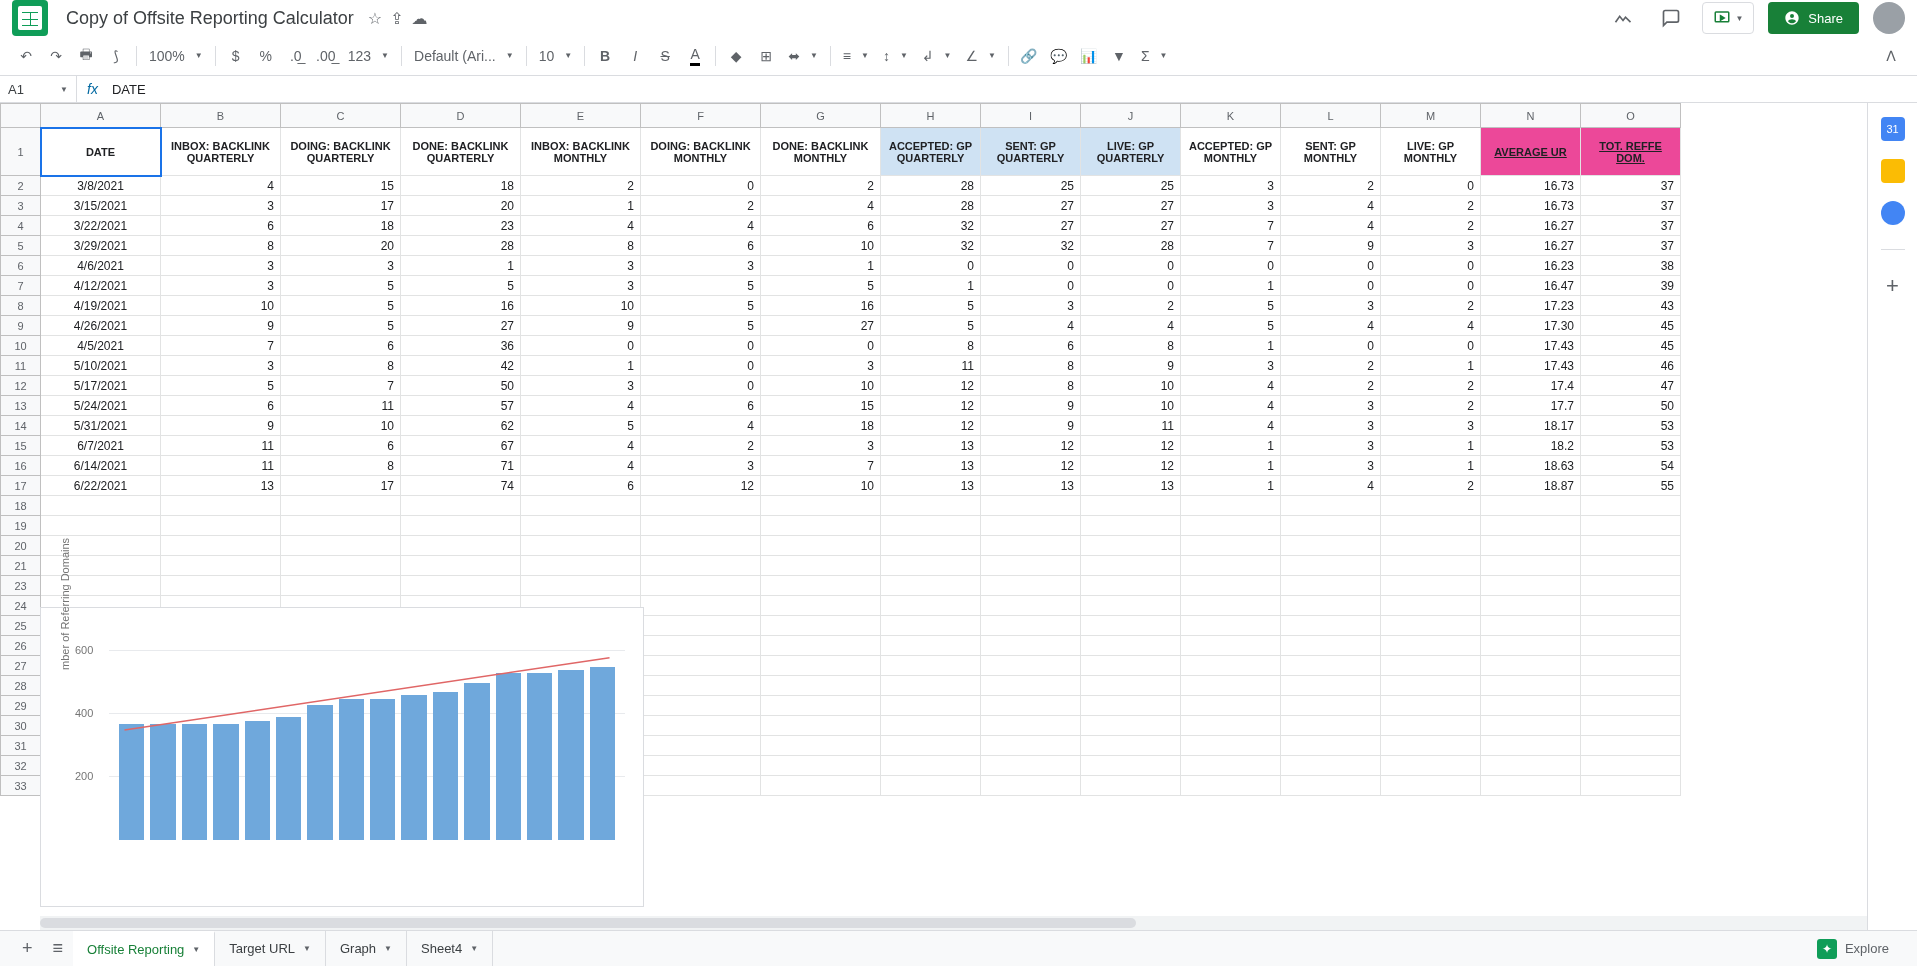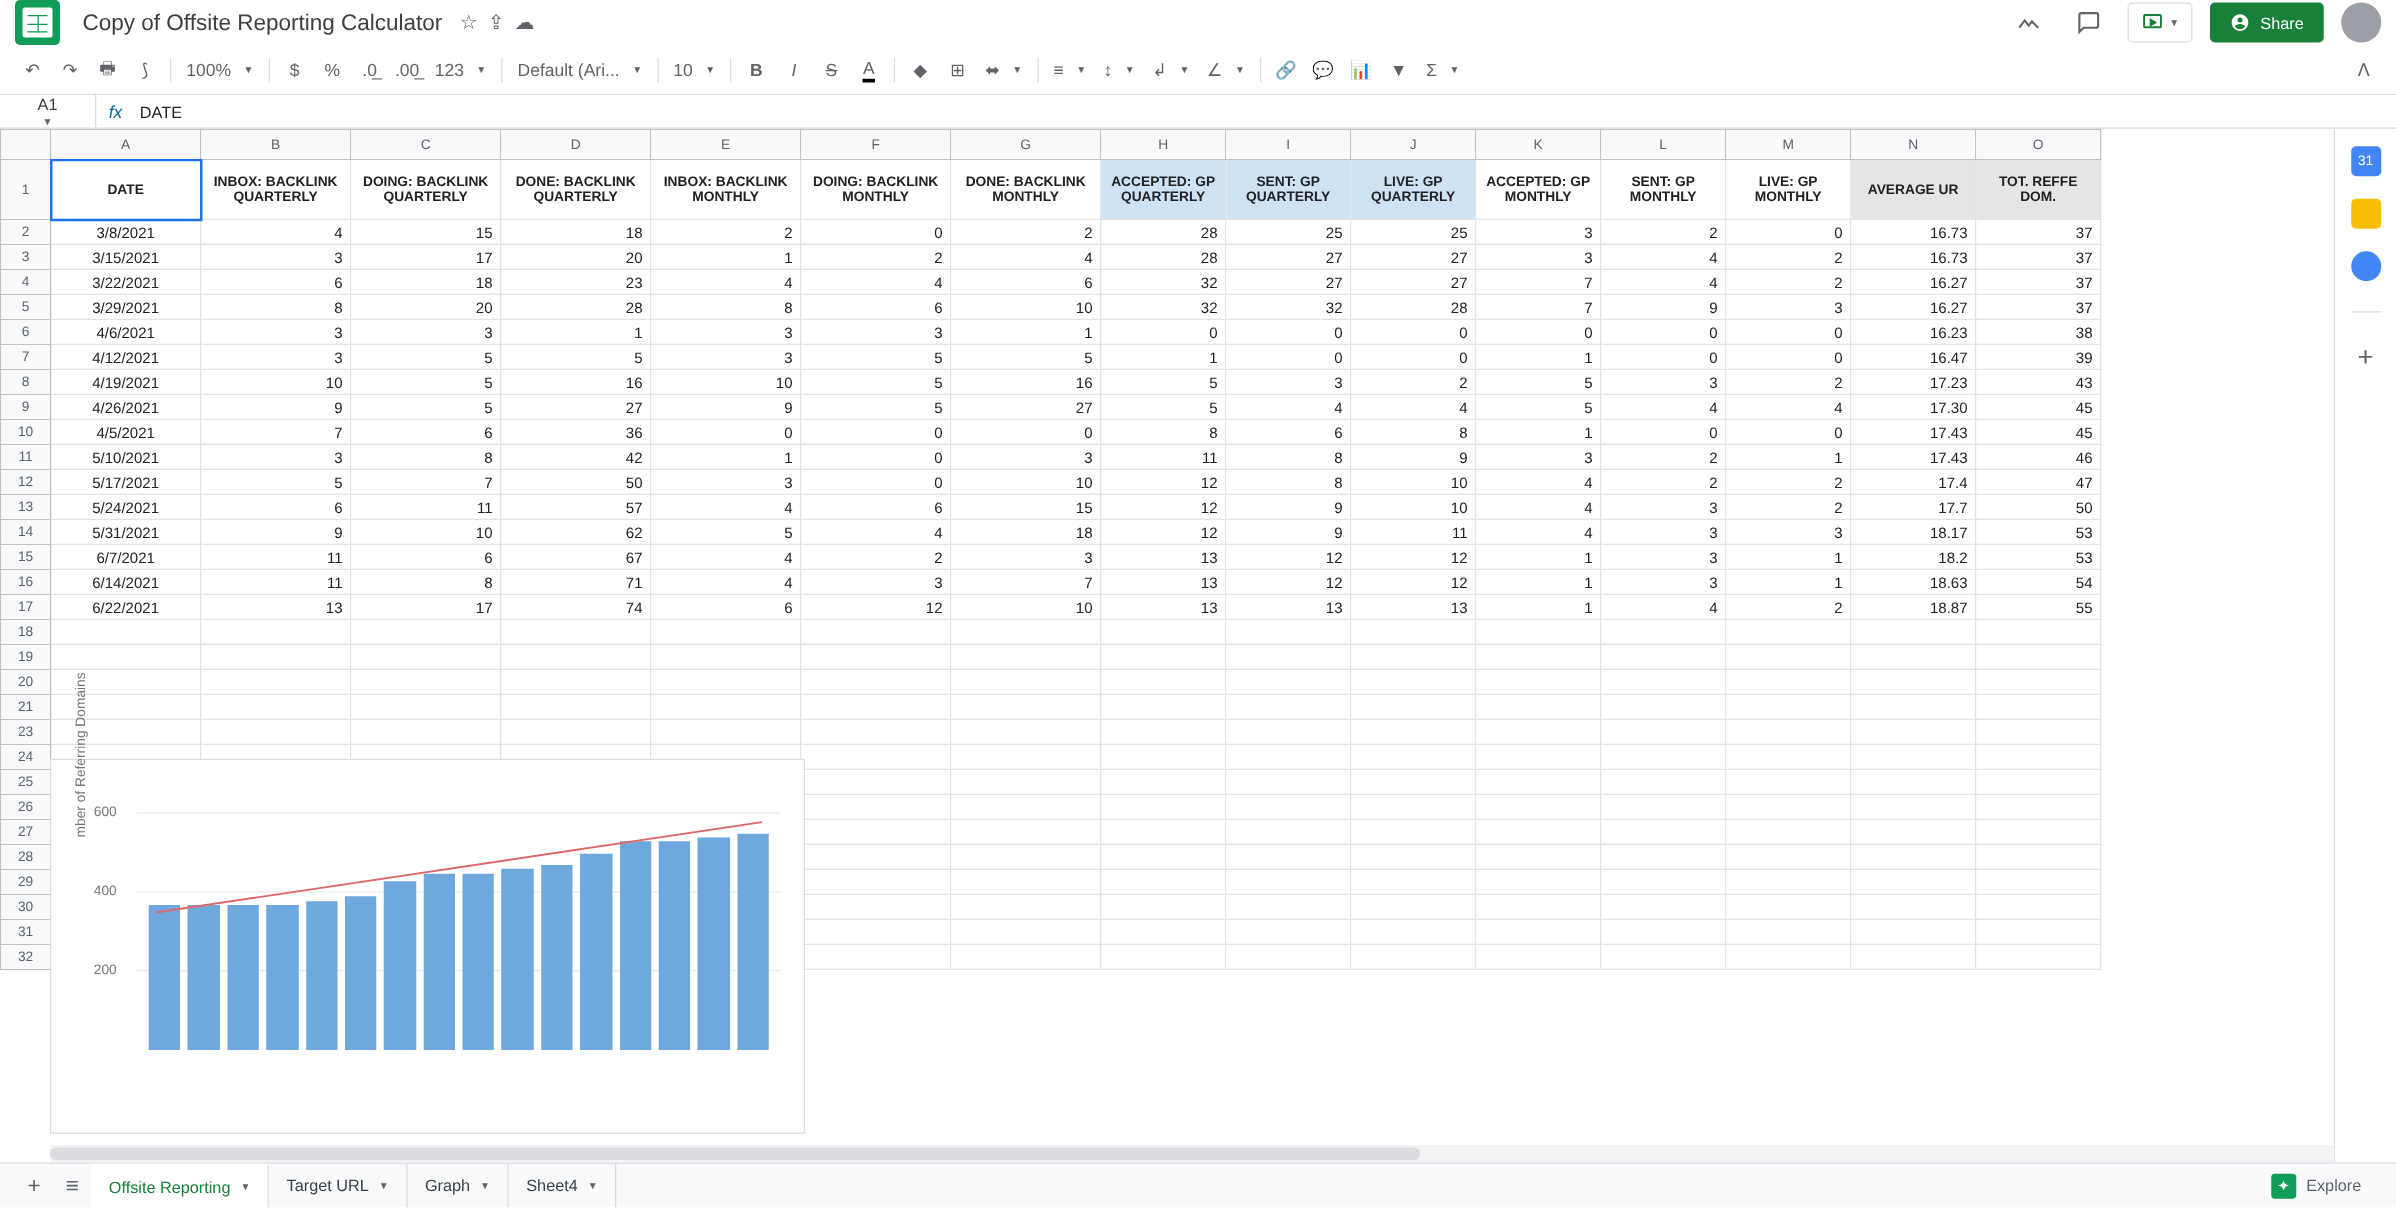--- a/index.html
+++ b/index.html
@@ -30,38 +30,38 @@
 
 .toolbar { display: flex; align-items: center; padding: 4px 12px; border-bottom: 1px solid #dadce0; height: 40px; gap: 2px; }
 .tool-btn { min-width: 28px; height: 28px; display: flex; align-items: center; justify-content: center; color: #5f6368; cursor: pointer; border-radius: 2px; padding: 0 4px; font-size: 14px; }
 .tool-sep { width: 1px; height: 20px; background: #dadce0; margin: 0 4px; }
 .tool-dd { display: flex; align-items: center; gap: 10px; padding: 0 6px; }
 .tool-dd .caret { font-size: 8px; color: #5f6368; }
 .collapse-arrow { margin-left: auto; }
 
 
 .formula-bar { display: flex; align-items: center; border-bottom: 1px solid #dadce0; height: 27px; }
-.name-box { width: 77px; padding: 0 8px; font-size: 13px; color: #3c4043; display: flex; align-items: center; justify-content: space-between; border-right: 1px solid #dadce0; height: 100%; flex-direction: column; }
+.name-box { width: 77px; padding: 0 8px; font-size: 13px; color: #3c4043; display: flex; align-items: center; justify-content: space-between; border-right: 1px solid #dadce0; height: 100%; }
 .fx-label { padding: 0 10px; color: #0369a1; font-style: italic; font-size: 14px; }
 .formula-input { flex: 1; padding: 4px; font-size: 13px; }
 
 
 .main-wrap { display: flex; height: calc(100vh - 36px - 40px - 27px - 36px); position: relative; }
 .sheet-area { flex: 1; overflow: auto; position: relative; }
 .side-panel { width: 50px; border-left: 1px solid #dadce0; display: flex; flex-direction: column; align-items: center; padding-top: 14px; gap: 18px; }
 .side-icon { width: 24px; height: 24px; cursor: pointer; }
 table.grid { border-collapse: collapse; table-layout: fixed; }
 .col-header th { background: #f8f9fa; border: 1px solid #c0c0c0; height: 24px; font-weight: normal; font-size: 11px; color: #5f6368; position: sticky; top: 0; z-index: 3; text-align: center; }
 .row-header { background: #f8f9fa; border: 1px solid #c0c0c0; width: 40px; font-weight: normal; font-size: 11px; color: #5f6368; text-align: center; position: sticky; left: 0; z-index: 2; }
 td { border: 1px solid #e2e3e3; height: 20px; padding: 0 6px; font-size: 12px; white-space: nowrap; text-align: right; color: #202124; }
 td.left { text-align: center; }
 tr.header-row td { background: #fff; font-weight: bold; text-align: center; font-size: 11px; height: 48px; white-space: normal; vertical-align: middle; }
 tr.header-row td.date-hdr { background: #fff; }
 tr.header-row td.blue-hdr { background: #cfe2f3; }
-tr.header-row td.green-hdr { background: #e5e5e5; }
+tr.header-row td.green-hdr { background: #ec4899; text-decoration: underline; }
 .selected-cell { outline: 2px solid #1a73e8; outline-offset: -1px; }
 
 
 .chart-box { position: absolute; border: 1px solid #dadce0; background: #fff; padding: 12px 18px; }
 .chart-title { text-align: center; font-weight: bold; font-size: 17px; color: #757575; margin-bottom: 12px; }
 .chart-plot { position: relative; height: 220px; margin-left: 50px; }
 .chart-axis-label { position: absolute; left: -44px; top: 50%; transform: rotate(-90deg) translateX(50%); transform-origin: left center; font-size: 11px; color: #757575; white-space: nowrap; }
 .chart-grid { position: absolute; inset: 0; }
 .chart-gridline { position: absolute; left: 0; right: 0; border-top: 1px solid #e8eaed; }
 .chart-gridline span { position: absolute; left: -34px; top: -7px; font-size: 11px; color: #757575; }
@@ -780,20 +780,38 @@
             <td></td>
             <td></td>
             <td></td>
             <td></td>
             <td></td>
             <td></td>
             <td></td>
             <td></td>
             <td></td>
           </tr>
+          <tr>
+            <th class="row-header">33</th>
+            <td></td>
+            <td></td>
+            <td></td>
+            <td></td>
+            <td></td>
+            <td></td>
+            <td></td>
+            <td></td>
+            <td></td>
+            <td></td>
+            <td></td>
+            <td></td>
+            <td></td>
+            <td></td>
+            <td></td>
+          </tr>
         </tbody>
       </table>
     <div class="chart-box" id="chartbox" style="left: 40px; top: 504px; width: 604px; height: 300px;">
       <div class="chart-plot" id="chartplot">
         <div class="chart-axis-label">mber of Referring Domains</div>
         <div class="chart-grid" id="chartgrid">
             <div class="chart-gridline" style="bottom: 62.8571px;">
               <span>200</span>
             </div>
             <div class="chart-gridline" style="bottom: 125.714px;">

